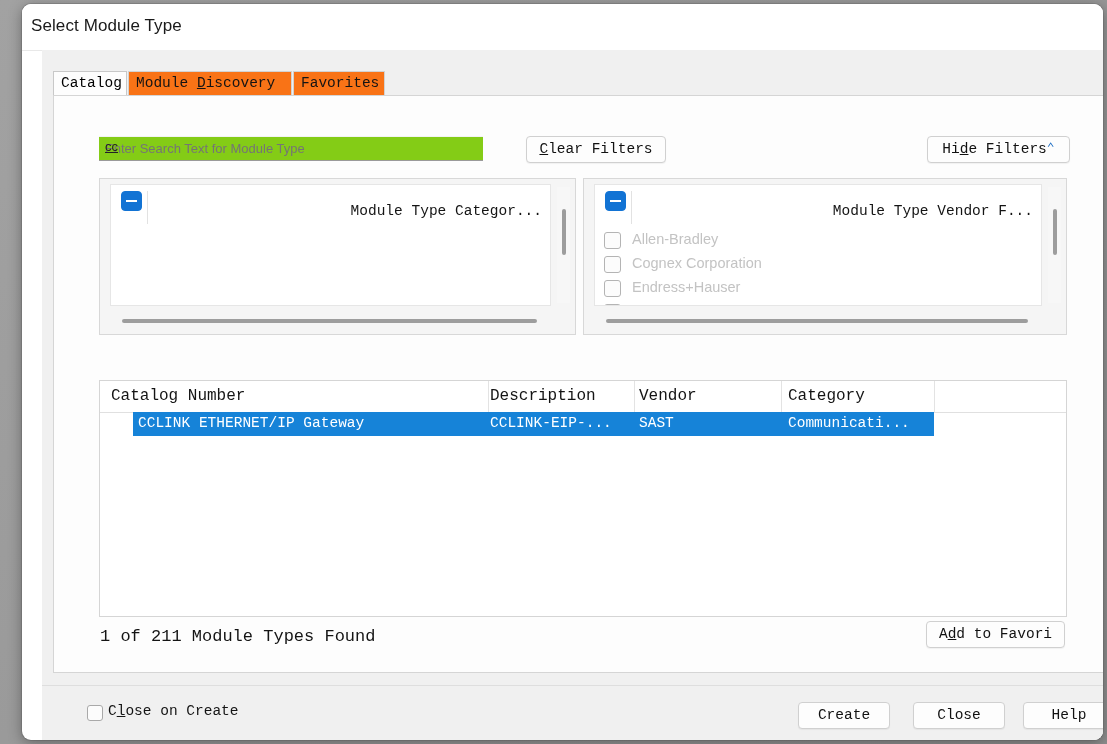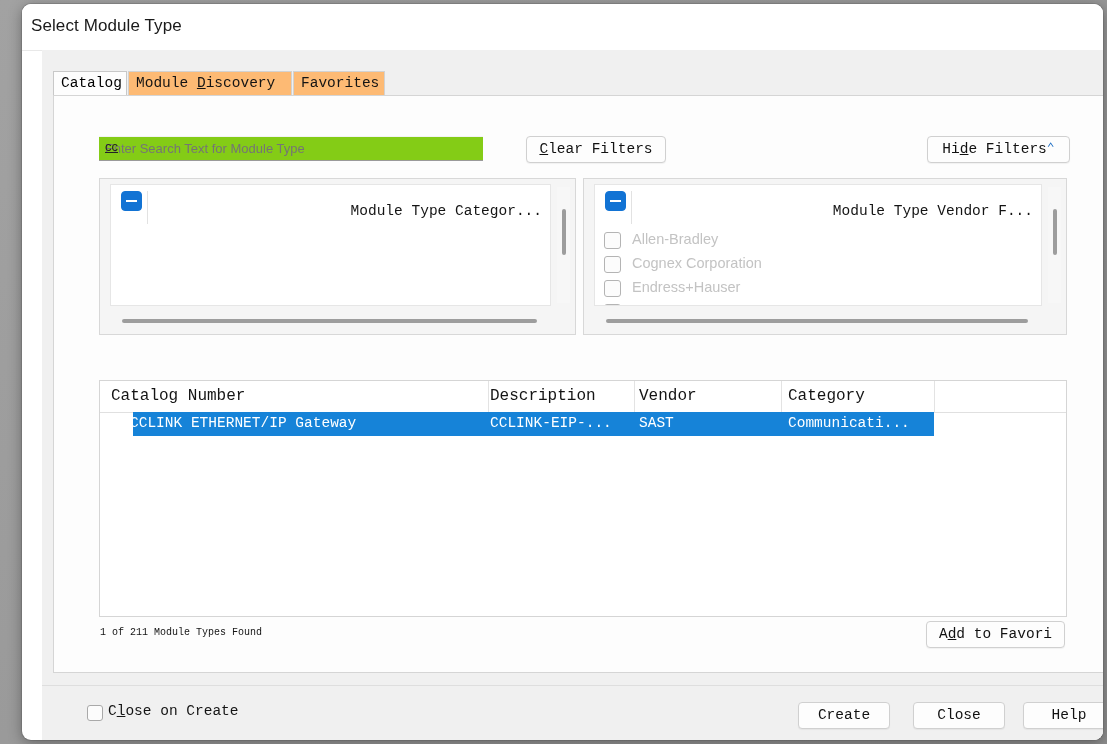--- a/index.html
+++ b/index.html
@@ -77,21 +77,21 @@
   .tab {
     position: absolute;
     top: 0;
     height: 25px;
     box-sizing: border-box;
     font-family: "Liberation Mono", monospace;
     font-size: 14.5px;
     color: #141414;
     padding: 3px 7px 0 7px;
     white-space: nowrap;
-    background: #fdba74;
+    background: #f97316;
     border: 1px solid #d2d2d2;
     border-bottom: none;
   }
   .tab.active {
     background: #fdfdfd;
     border-color: #c8c8c8;
     color: #000;
   }
   .tab .mn { text-decoration: underline; }
 
@@ -387,21 +387,21 @@
     white-space: nowrap;
   }
   .row.selected .cell { color: #ffffff; }
 
   
   #status-text {
     position: absolute;
     left: 58px;
     top: 577px;
     font-family: "Liberation Mono", monospace;
-    font-size: 10px;
+    font-size: 17px;
     color: #141414;
     white-space: nowrap;
   }
   #add-favorites-btn {
     left: 884px;
     top: 571px;
     width: 139px;
     height: 27px;
     line-height: 25px;
   }
@@ -545,21 +545,21 @@
         <div class="th" style="left:390px;">Description</div>
         <div class="th-sep" style="left:534px;"></div>
         <div class="th" style="left:539px;">Vendor</div>
         <div class="th-sep" style="left:681px;"></div>
         <div class="th" style="left:688px;">Category</div>
         <div class="th-sep" style="left:834px;"></div>
       </div>
       <div id="results-rows">
         <div class="row selected">
           <div class="rowhl"></div>
-          <div class="cell" style="left:30px;">CCLINK ETHERNET/IP Gateway</div>
+          <div class="cell" style="left:38px;">CCLINK ETHERNET/IP Gateway</div>
           <div class="cell" style="left:390px;">CCLINK-EIP-...</div>
           <div class="cell" style="left:539px;">SAST</div>
           <div class="cell" style="left:688px;">Communicati...</div>
         </div>
       </div>
     </div>
 
     <div id="status-text">1  of 211 Module Types Found</div>
     <div class="btn" id="add-favorites-btn"><span>A</span><span class="mn">d</span><span>d to Favori</span></div>
 

